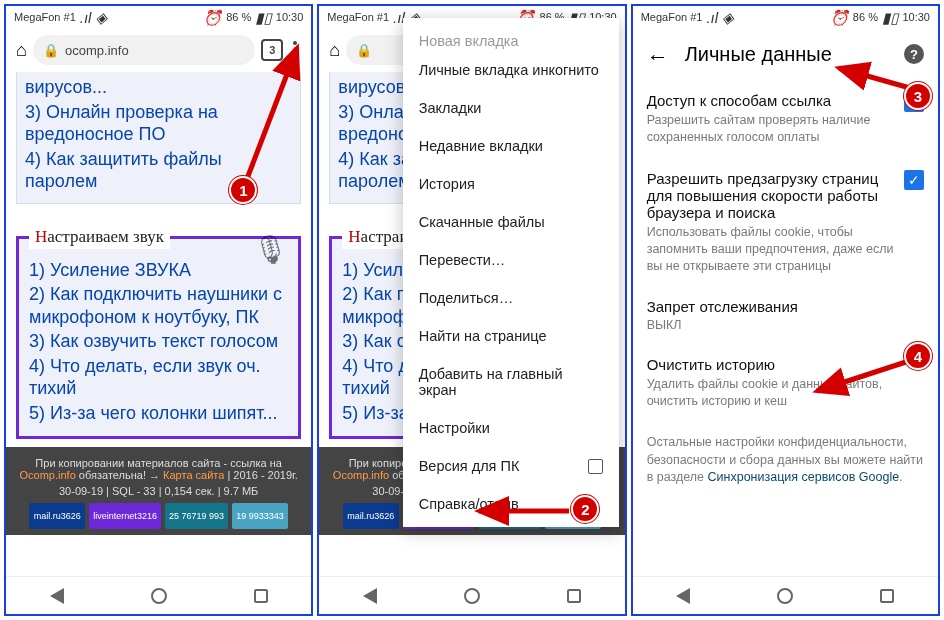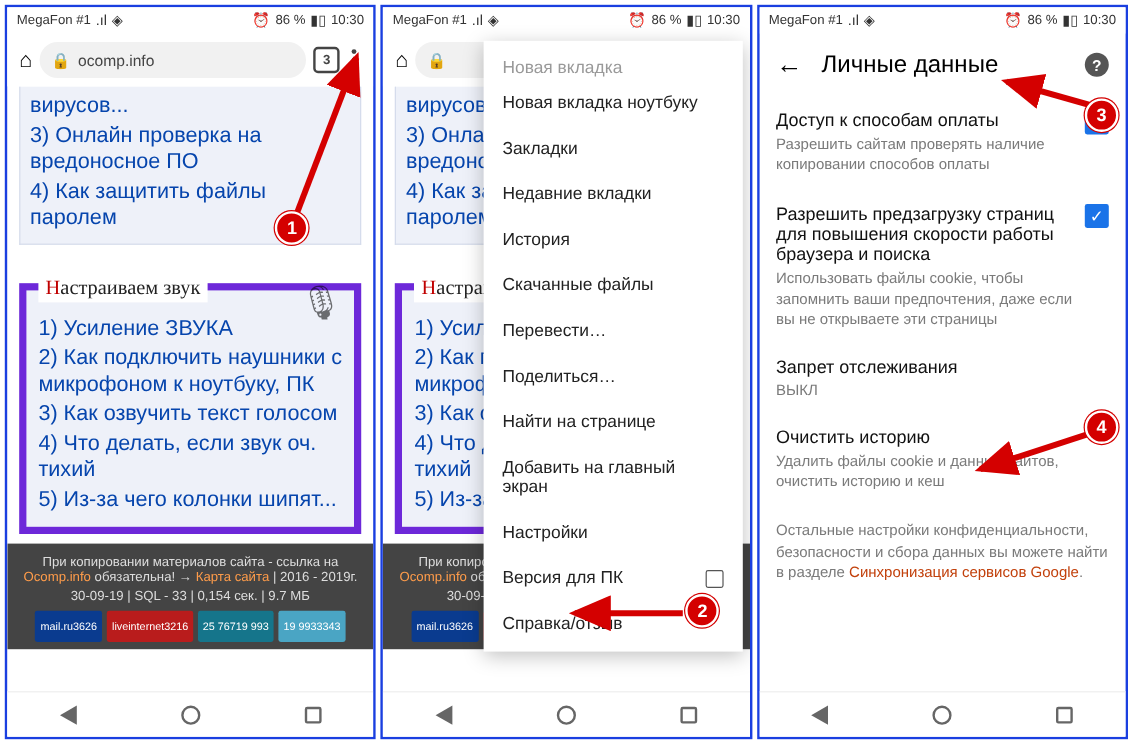--- a/index.html
+++ b/index.html
@@ -8,21 +8,21 @@
   .phone {
     flex: 1; border: 2.5px solid #1a3fe0; background: #fff;
     display: flex; flex-direction: column; position: relative; overflow: hidden;
   }
   
   .statusbar {
     height: 22px; display: flex; align-items: center; justify-content: space-between;
     padding: 0 8px; font-size: 11px; color: #333; background: #fff;
   }
   .statusbar .left, .statusbar .right { display: flex; align-items: center; gap: 4px; }
-  .statusbar .icon { font-size: 12px; line-height: 1; }
+  .statusbar .icon { font-size: 15px; line-height: 1; font-style: italic; }
   
   .navbar {
     height: 38px; display: flex; align-items: center; justify-content: space-around;
     border-top: 1px solid #eee; background: #fff;
   }
   .nav-tri { width: 0; height: 0; border-top: 8px solid transparent; border-bottom: 8px solid transparent; border-right: 14px solid #666; }
   .nav-circ { width: 16px; height: 16px; border: 2px solid #666; border-radius: 50%; }
   .nav-sq { width: 14px; height: 14px; border: 2px solid #666; border-radius: 2px; }
   
   .chrome-bar { height: 44px; display: flex; align-items: center; gap: 6px; padding: 0 10px; background: #fff; }
@@ -33,56 +33,56 @@
   }
   .tabs-box { width: 22px; height: 22px; border: 2px solid #444; border-radius: 4px; display: flex; align-items: center; justify-content: center; font-size: 11px; font-weight: bold; color:#444;}
   .dots { display:flex; flex-direction:column; gap:3px; padding:4px 4px;}
   .dots span { width:4px; height:4px; background:#444; border-radius:50%; }
   
   .page-body { flex: 1; overflow: hidden; position: relative; }
   .link-list { padding: 4px 10px 8px; font-size: 18px; }
   .link-list a { color: #0645ad; text-decoration: none; display:block; }
   .link-list .line { margin-bottom: 2px; line-height:1.25; }
   .section-box {
-    margin: 8px 10px; background: #eef1f9; border: 6px solid #6d28d9; position: relative;
+    margin: 8px 10px; background: #eef1f9; border: 3px solid #6d28d9; position: relative;
     padding: 6px 8px 10px;
   }
   .section-title {
     position: absolute; top: -14px; left: 10px; background: #fff; padding: 2px 6px;
     font-family: Georgia, 'Times New Roman', serif; font-size: 17px; color: #222;
   }
   .section-title .first-letter { color: #c00000; }
   .mic-icon { position: absolute; right: 10px; top: -6px; font-size: 28px; opacity:.55; }
   .section-box .link-list { padding: 14px 2px 0; }
   .footer-dark {
     background: #444; color: #ddd; font-size: 11px; text-align: center; padding: 10px 6px 6px;
   }
   .footer-dark a { color: #ff9c4a; text-decoration: none; }
   .footer-badges { display:flex; justify-content:center; gap:4px; margin-top:6px;}
   .badge { height:26px; min-width:56px; border-radius:2px; font-size:9px; color:#fff; display:flex; flex-direction:row; justify-content:center; align-items:center; padding:0 4px; line-height:1; }
-  .badge.mail{background:#0a3b8f;} .badge.li{background:#b91c1c;} .badge.li2{background:#15758b;} .badge.li3{background:#4aa5c4;}
+  .badge.mail{background:#0a3b8f;} .badge.li{background:#6d28d9;} .badge.li2{background:#15758b;} .badge.li3{background:#4aa5c4;}
   
   .dropdown {
-    position:absolute; top:28px; right:6px; width:216px; background:#fff;
+    position:absolute; top:12px; right:6px; width:216px; background:#fff;
     box-shadow:0 4px 16px rgba(0,0,0,.25); z-index:5; padding:4px 0;
   }
   .dd-item { padding:11px 16px; font-size:14.5px; color:#222; display:flex; align-items:center; justify-content:space-between; }
   .dd-item.faded { color:#999; padding-bottom:2px;}
   .chk { width:15px; height:15px; border:1.5px solid #555; border-radius:2px;}
   
   .settings-hdr { height:52px; display:flex; align-items:center; gap:16px; padding:0 14px; font-size:20px; font-weight:500;}
   .settings-hdr .help { margin-left:auto; width:20px; height:20px; border-radius:50%; background:#555; color:#fff; display:flex; align-items:center; justify-content:center; font-size:13px; font-weight:bold;}
   .setting-item { padding:12px 14px; display:flex; gap:10px; }
   .setting-text { flex:1; }
   .setting-title { font-size:15px; color:#111; margin-bottom:3px;}
   .setting-desc { font-size:12.5px; color:#7a7a7a; line-height:1.35;}
   .setting-check { width:20px; height:20px; background:#1a73e8; border-radius:2px; display:flex; align-items:center; justify-content:center; color:#fff; font-size:14px; flex-shrink:0;}
   .setting-val { font-size:12.5px; color:#7a7a7a; text-transform:uppercase;}
   .info-note { padding:12px 14px; font-size:12.5px; color:#7a7a7a; line-height:1.4;}
-  .info-note a { color:#c2410c; text-decoration:none;}
+  .info-note a { color:#0c4a6e; text-decoration:none;}
   
   .arrow { position:absolute; pointer-events:none; z-index:10; }
   .callout { position:absolute; width:28px; height:28px; background:#d40000; border:2.5px solid #fff; border-radius:50%; display:flex; align-items:center; justify-content:center; color:#fff; font-weight:bold; font-size:15px; z-index:11; box-shadow:0 0 0 1px #d40000;}
 </style>
 </head>
 <body>
 
 <div class="container">
 
   <div class="phone">
@@ -290,21 +290,21 @@
     </div>
 
     <div class="navbar">
       <div class="nav-tri"></div>
       <div class="nav-circ"></div>
       <div class="nav-sq"></div>
     </div>
 
     <div class="dropdown">
       <div class="dd-item faded">Новая вкладка</div>
-      <div class="dd-item">Новая вкладка ноутбуку</div>
+      <div class="dd-item">Личные вкладка инкогнито</div>
       <div class="dd-item">Закладки</div>
       <div class="dd-item">Недавние вкладки</div>
       <div class="dd-item">История</div>
       <div class="dd-item">Скачанные файлы</div>
       <div class="dd-item">Перевести…</div>
       <div class="dd-item">Поделиться…</div>
       <div class="dd-item">Найти на странице</div>
       <div class="dd-item">Добавить на главный экран</div>
       <div class="dd-item">Настройки</div>
       <div class="dd-item">
@@ -345,22 +345,22 @@
     <div class="settings-hdr">
       <span style="font-size:22px;">←</span>
       <span>Личные данные</span>
       <span class="help">
           <span>?</span>
         </span>
     </div>
 
     <div class="setting-item">
       <div class="setting-text">
-        <div class="setting-title">Доступ к способам оплаты</div>
-        <div class="setting-desc">Разрешить сайтам проверять наличие копировании способов оплаты</div>
+        <div class="setting-title">Доступ к способам ссылка</div>
+        <div class="setting-desc">Разрешить сайтам проверять наличие сохраненных голосом оплаты</div>
       </div>
       <div class="setting-check">
           <span>✓</span>
         </div>
     </div>
 
     <div class="setting-item">
       <div class="setting-text">
         <div class="setting-title">Разрешить предзагрузку страниц для повышения скорости работы браузера и поиска</div>
         <div class="setting-desc">Использовать файлы cookie, чтобы запомнить ваши предпочтения, даже если вы не открываете эти страницы</div>

